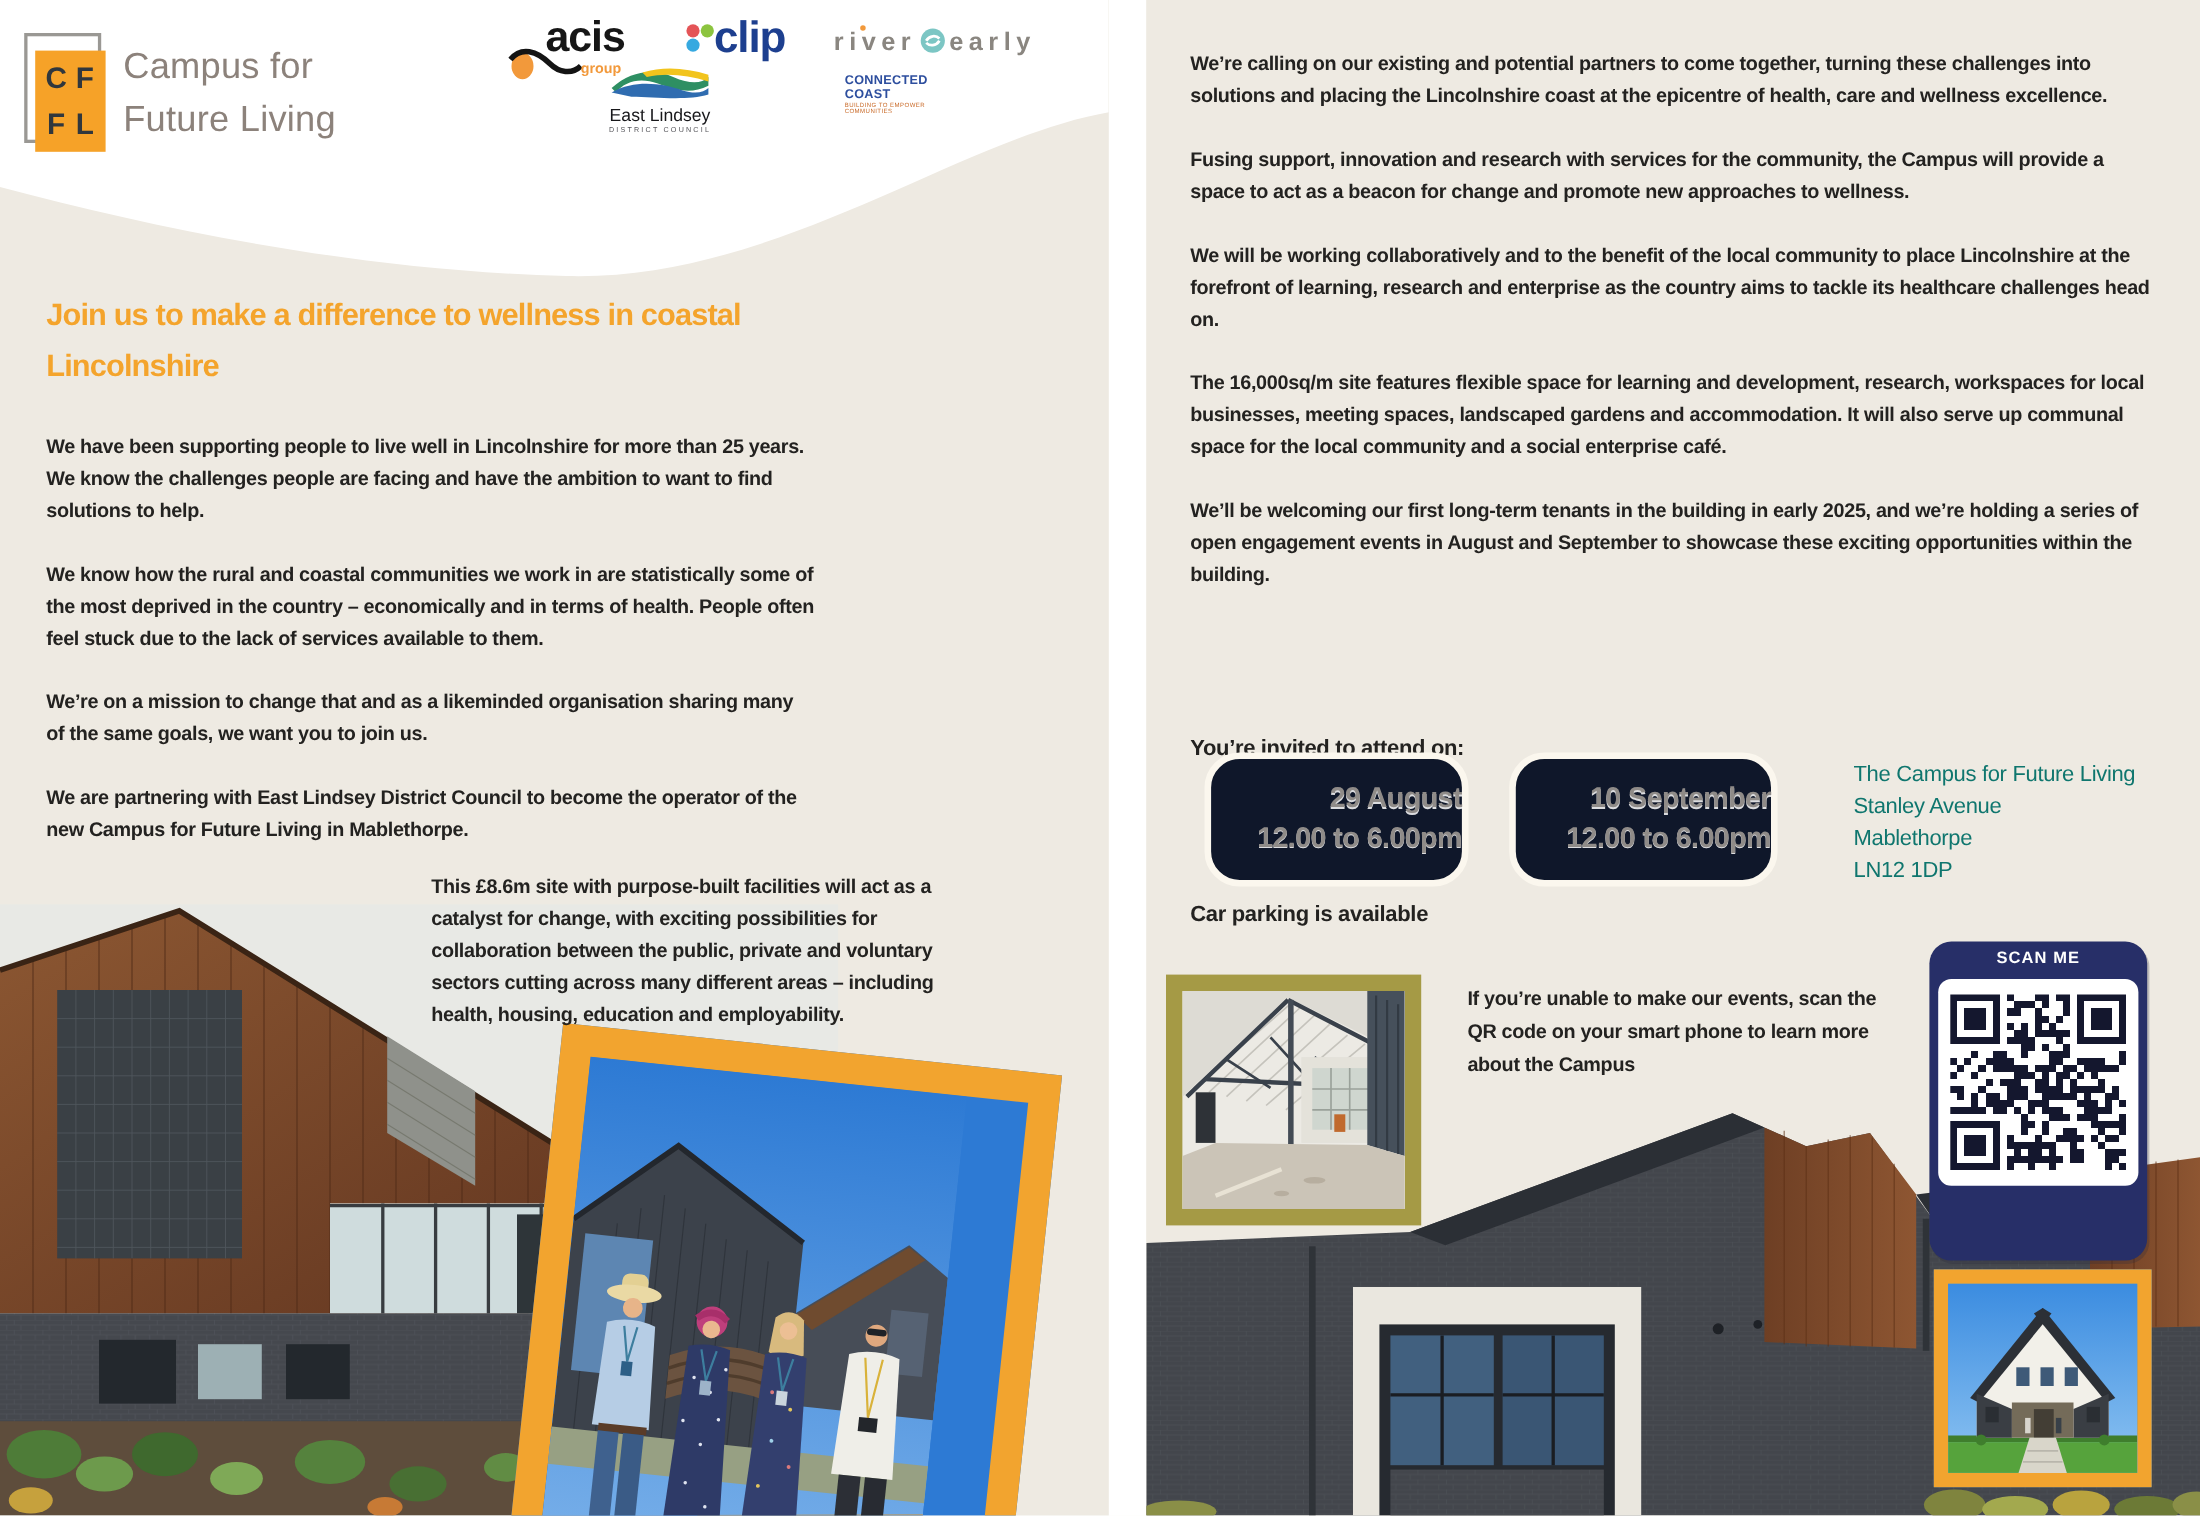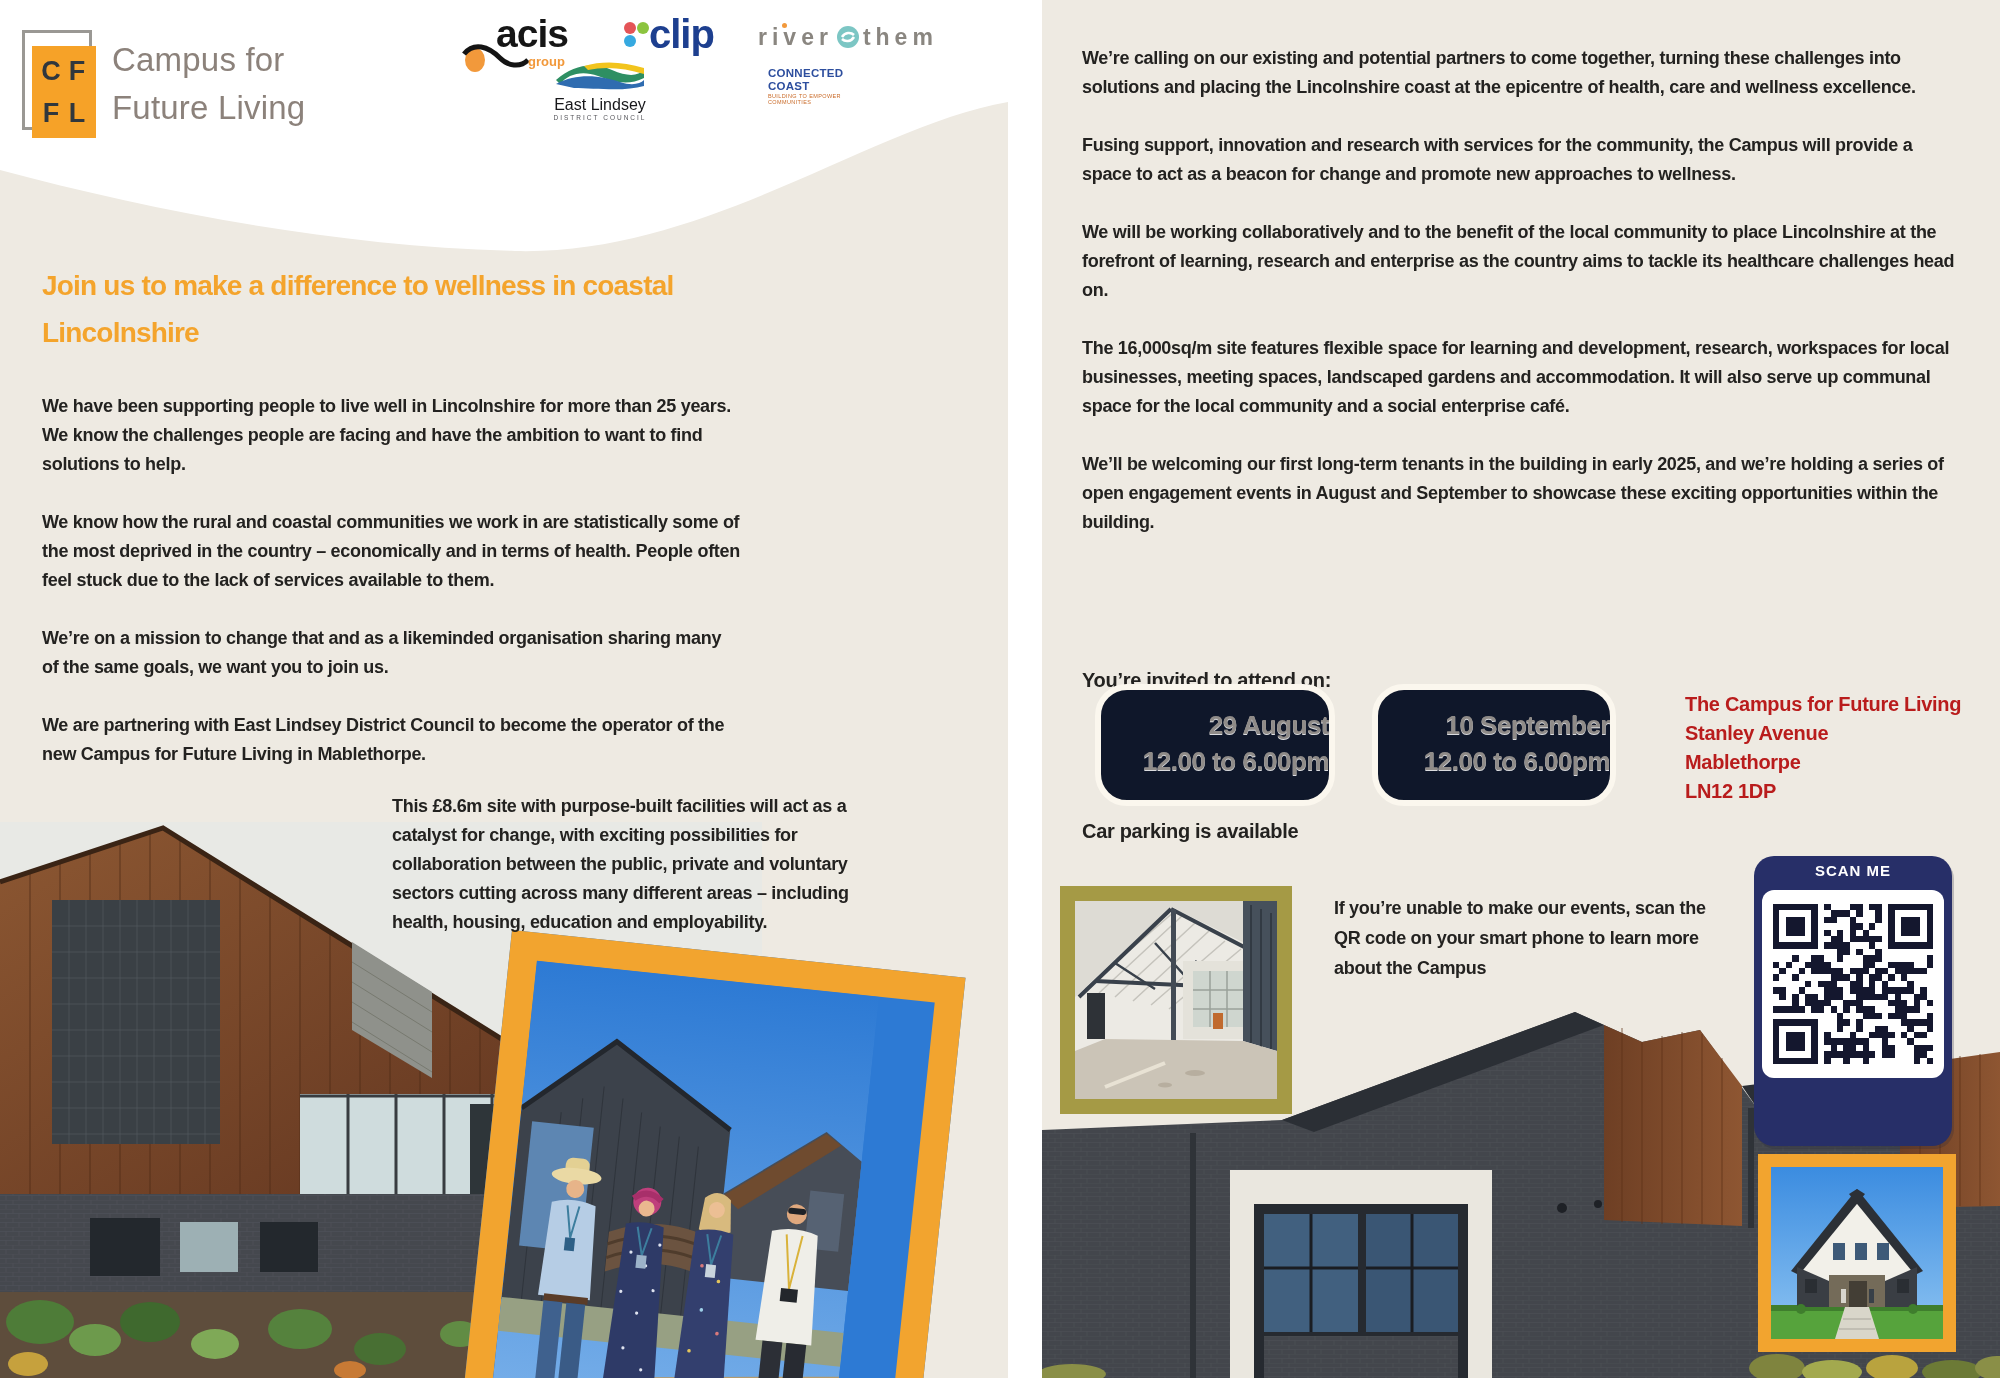--- a/index.html
+++ b/index.html
@@ -36,21 +36,21 @@
   .caption{left:392px;top:792px;width:512px;}
   .team-frame{left:512px;top:930px;width:400px;height:640px;border:28px solid #F2A42F;box-sizing:content-box;transform:rotate(6deg);transform-origin:top left;background:#2d7ad4;}
   
   .right-paras{left:40px;top:44px;width:880px;}
   .invite{left:40px;top:645px;font-size:20px;font-weight:700;color:#232220;letter-spacing:-0.3px;margin-top:24px;}
   .badge{top:684px;width:240px;height:122px;background:#0f172a;border:6px solid #FBF7EE;border-radius:32px;box-sizing:border-box;text-align:right;color:#8F8B88;font-weight:700;text-shadow:0 1px 0 rgba(255,255,255,0.85);}
   .badge .date{margin-top:17px;font-size:26px;line-height:36px;letter-spacing:-0.5px;}
   .badge .time{font-size:26px;line-height:36px;letter-spacing:-0.5px;}
   .badge1{left:53px;}
   .badge2{left:330px;width:244px;}
-  .address{left:643px;top:690px;font-size:20px;line-height:29px;font-weight:700;color:#b91c1c;letter-spacing:-0.3px;}
+  .address{left:643px;top:690px;font-size:20px;line-height:29px;font-weight:400;color:#0f766e;letter-spacing:-0.3px;}
   .parking{left:40px;top:820px;font-size:20px;font-weight:700;color:#232220;letter-spacing:-0.3px;}
   .interior-frame{left:18px;top:886px;width:202px;height:198px;border:15px solid #A59A45;background:#eceae4;}
   .qr-note{left:292px;top:893px;width:400px;font-size:18px;line-height:30px;font-weight:700;color:#232220;letter-spacing:-0.3px;}
   .qr-box{left:712px;top:856px;width:198px;height:290px;background:#272F68;border-radius:20px;box-shadow:2px 3px 0 rgba(40,40,60,0.25);}
   .qr-tab{position:absolute;left:29px;top:0;width:140px;height:32px;border-radius:0 0 0 0;text-align:center;line-height:30px;color:#ffffff;font-size:15px;font-weight:700;letter-spacing:1px;}
   .qr-white{position:absolute;left:8px;top:34px;width:182px;height:188px;background:#ffffff;border-radius:12px;}
   .qr-svg{position:absolute;left:11px;top:14px;}
   .house-frame{left:716px;top:1154px;width:172px;height:172px;border:13px solid #F2A42F;background:#4093e2;}
 </style>
 </head>
@@ -279,21 +279,21 @@
       <div class="el-name">East Lindsey</div>
       <div class="el-sub">DISTRICT COUNCIL</div>
     </div>
 
     <div class="abs riverside">
       <span class="riv-word"><span>river</span><span class="riv-idot"></span></span>
       <svg width="24" height="24" viewBox="0 0 24 24" style="margin:0 3px;">
         <circle cx="12" cy="12" r="11" fill="#7CC6C4"></circle>
         <path d="M6,12 C9,7 15,7 18,10 M18,12 C15,17 9,17 6,14" stroke="#ffffff" stroke-width="2.5" fill="none"></path>
       </svg>
-      <span class="riv-word">them</span>
+      <span class="riv-word">early</span>
     </div>
 
     <div class="abs cc">
       <svg width="38" height="40" viewBox="0 0 38 40"></svg>
       <div>
         <div class="cc-name">CONNECTED COAST</div>
         <div class="cc-sub">BUILDING TO EMPOWER COMMUNITIES</div>
       </div>
     </div>
 

